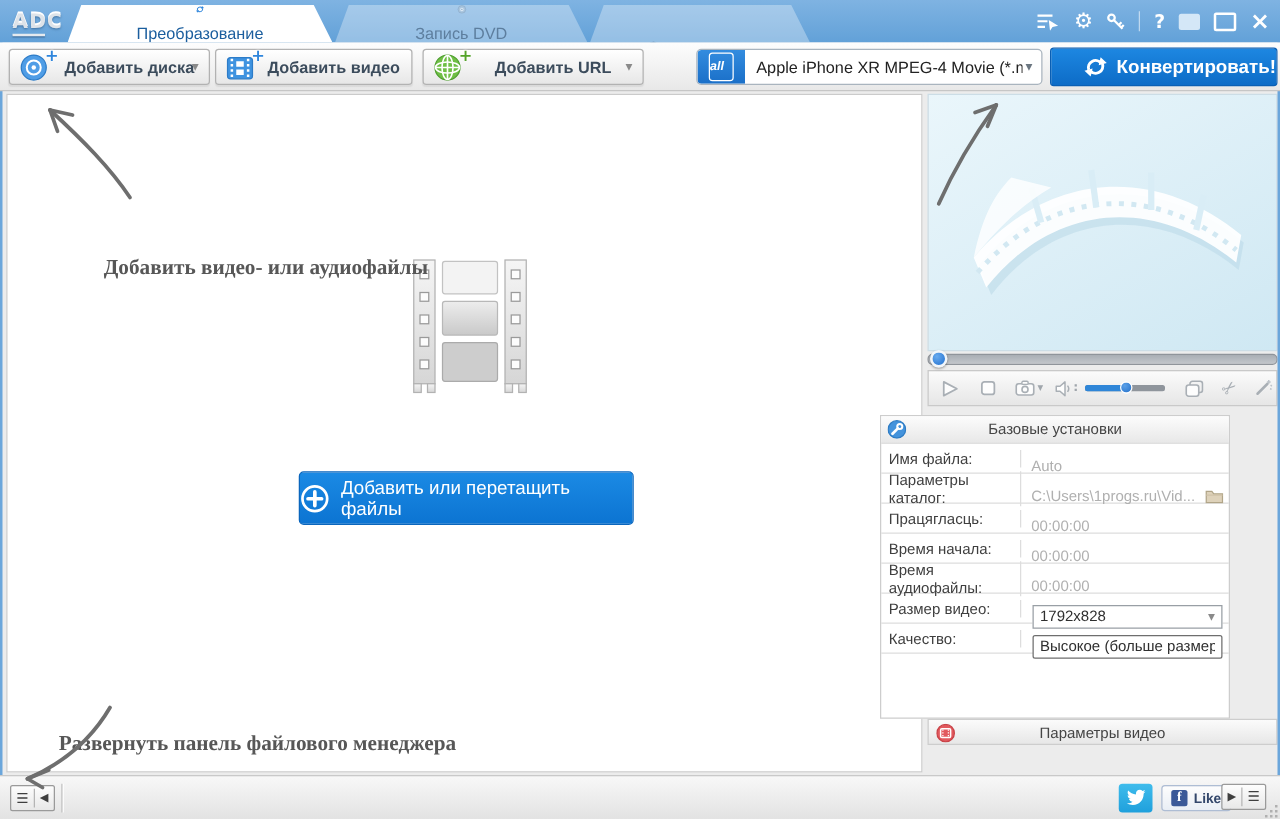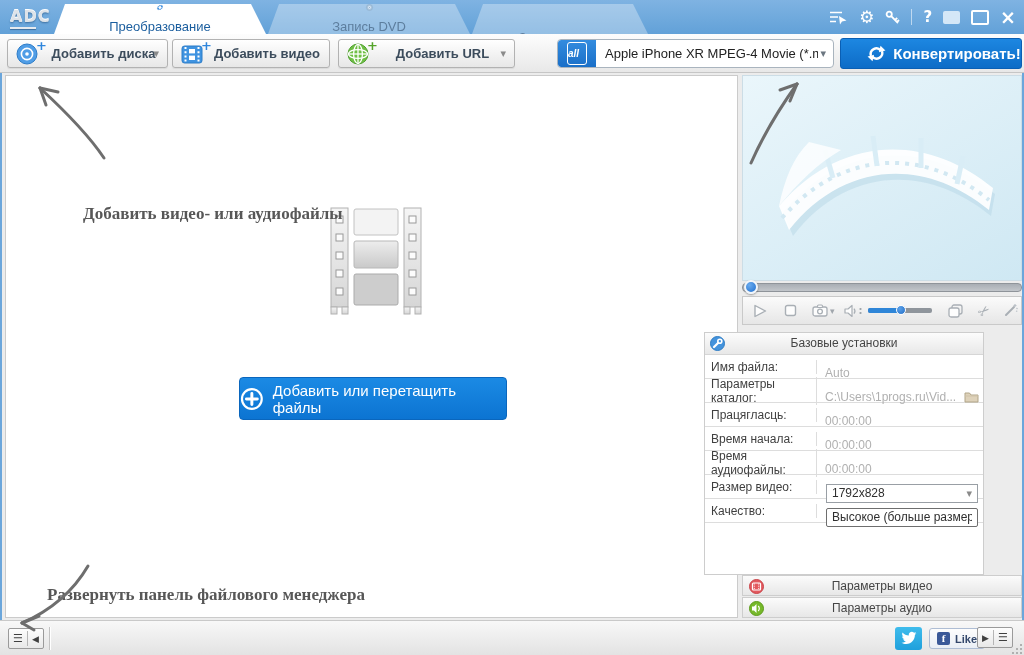--- a/index.html
+++ b/index.html
@@ -415,28 +415,20 @@
   <div class="params-bar" style="top:575px;">
     <svg class="pb-ic" width="15" height="15" viewBox="0 0 15 15">
       <circle cx="7.5" cy="7.5" r="7" fill="#e2595e" stroke="#c94449"></circle>
       <rect x="3.5" y="4" width="8" height="7" rx="1" fill="none" stroke="#fff" stroke-width="1.2"></rect>
       <line x1="5.3" y1="4.5" x2="5.3" y2="10.5" stroke="#fff" stroke-width="1" stroke-dasharray="1,1.2"></line>
       <line x1="9.7" y1="4.5" x2="9.7" y2="10.5" stroke="#fff" stroke-width="1" stroke-dasharray="1,1.2"></line>
     </svg>
     <span>Параметры видео</span>
   </div>
 
-  <div class="params-bar" style="top:597px;">
-    <svg class="pb-ic" width="15" height="15" viewBox="0 0 15 15">
-      <circle cx="7.5" cy="7.5" r="7" fill="#76b82a" stroke="#5d9a1c"></circle>
-      <polygon points="3,5.5 5,5.5 7.5,3 7.5,12 5,9.5 3,9.5" fill="#fff"></polygon>
-      <path d="M9.2,5 A3.4,3.4 0 0 1 9.2,10" fill="none" stroke="#fff" stroke-width="1.2"></path>
-    </svg>
-    <span>Параметры аудио</span>
-  </div>
 
   <div class="statusbar">
     <div class="fm-btn">
       <span class="glyph" style="font-size:11px;">☰</span>
       <i class="divider"></i>
       <span class="glyph" style="font-size:9px;">◀</span>
     </div>
     <div class="sbsep"></div>
 
     <div class="tw-btn">

